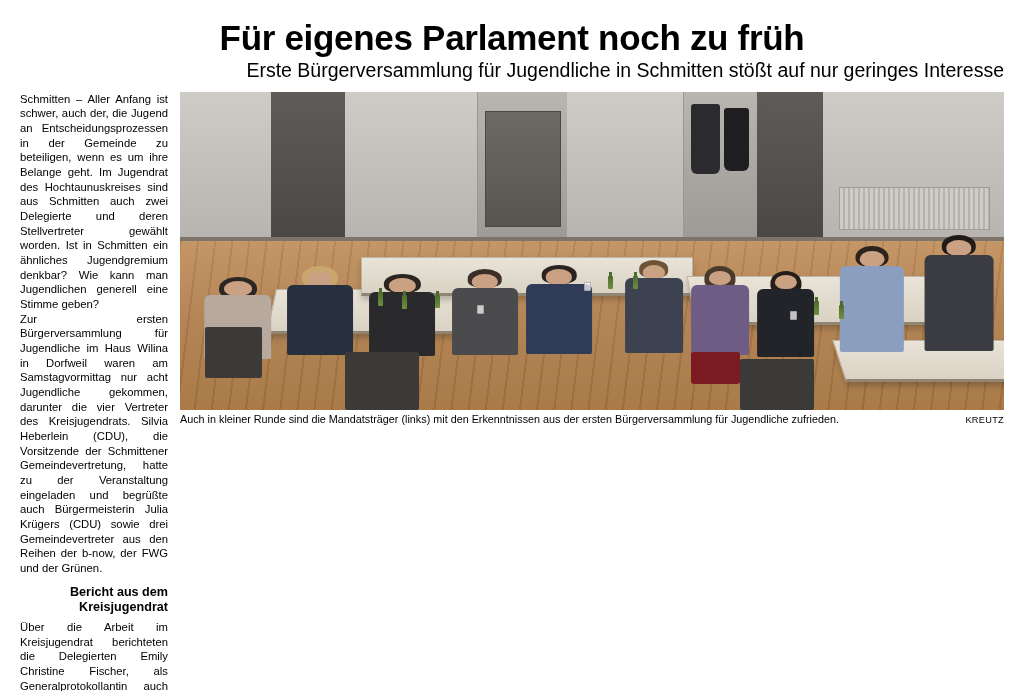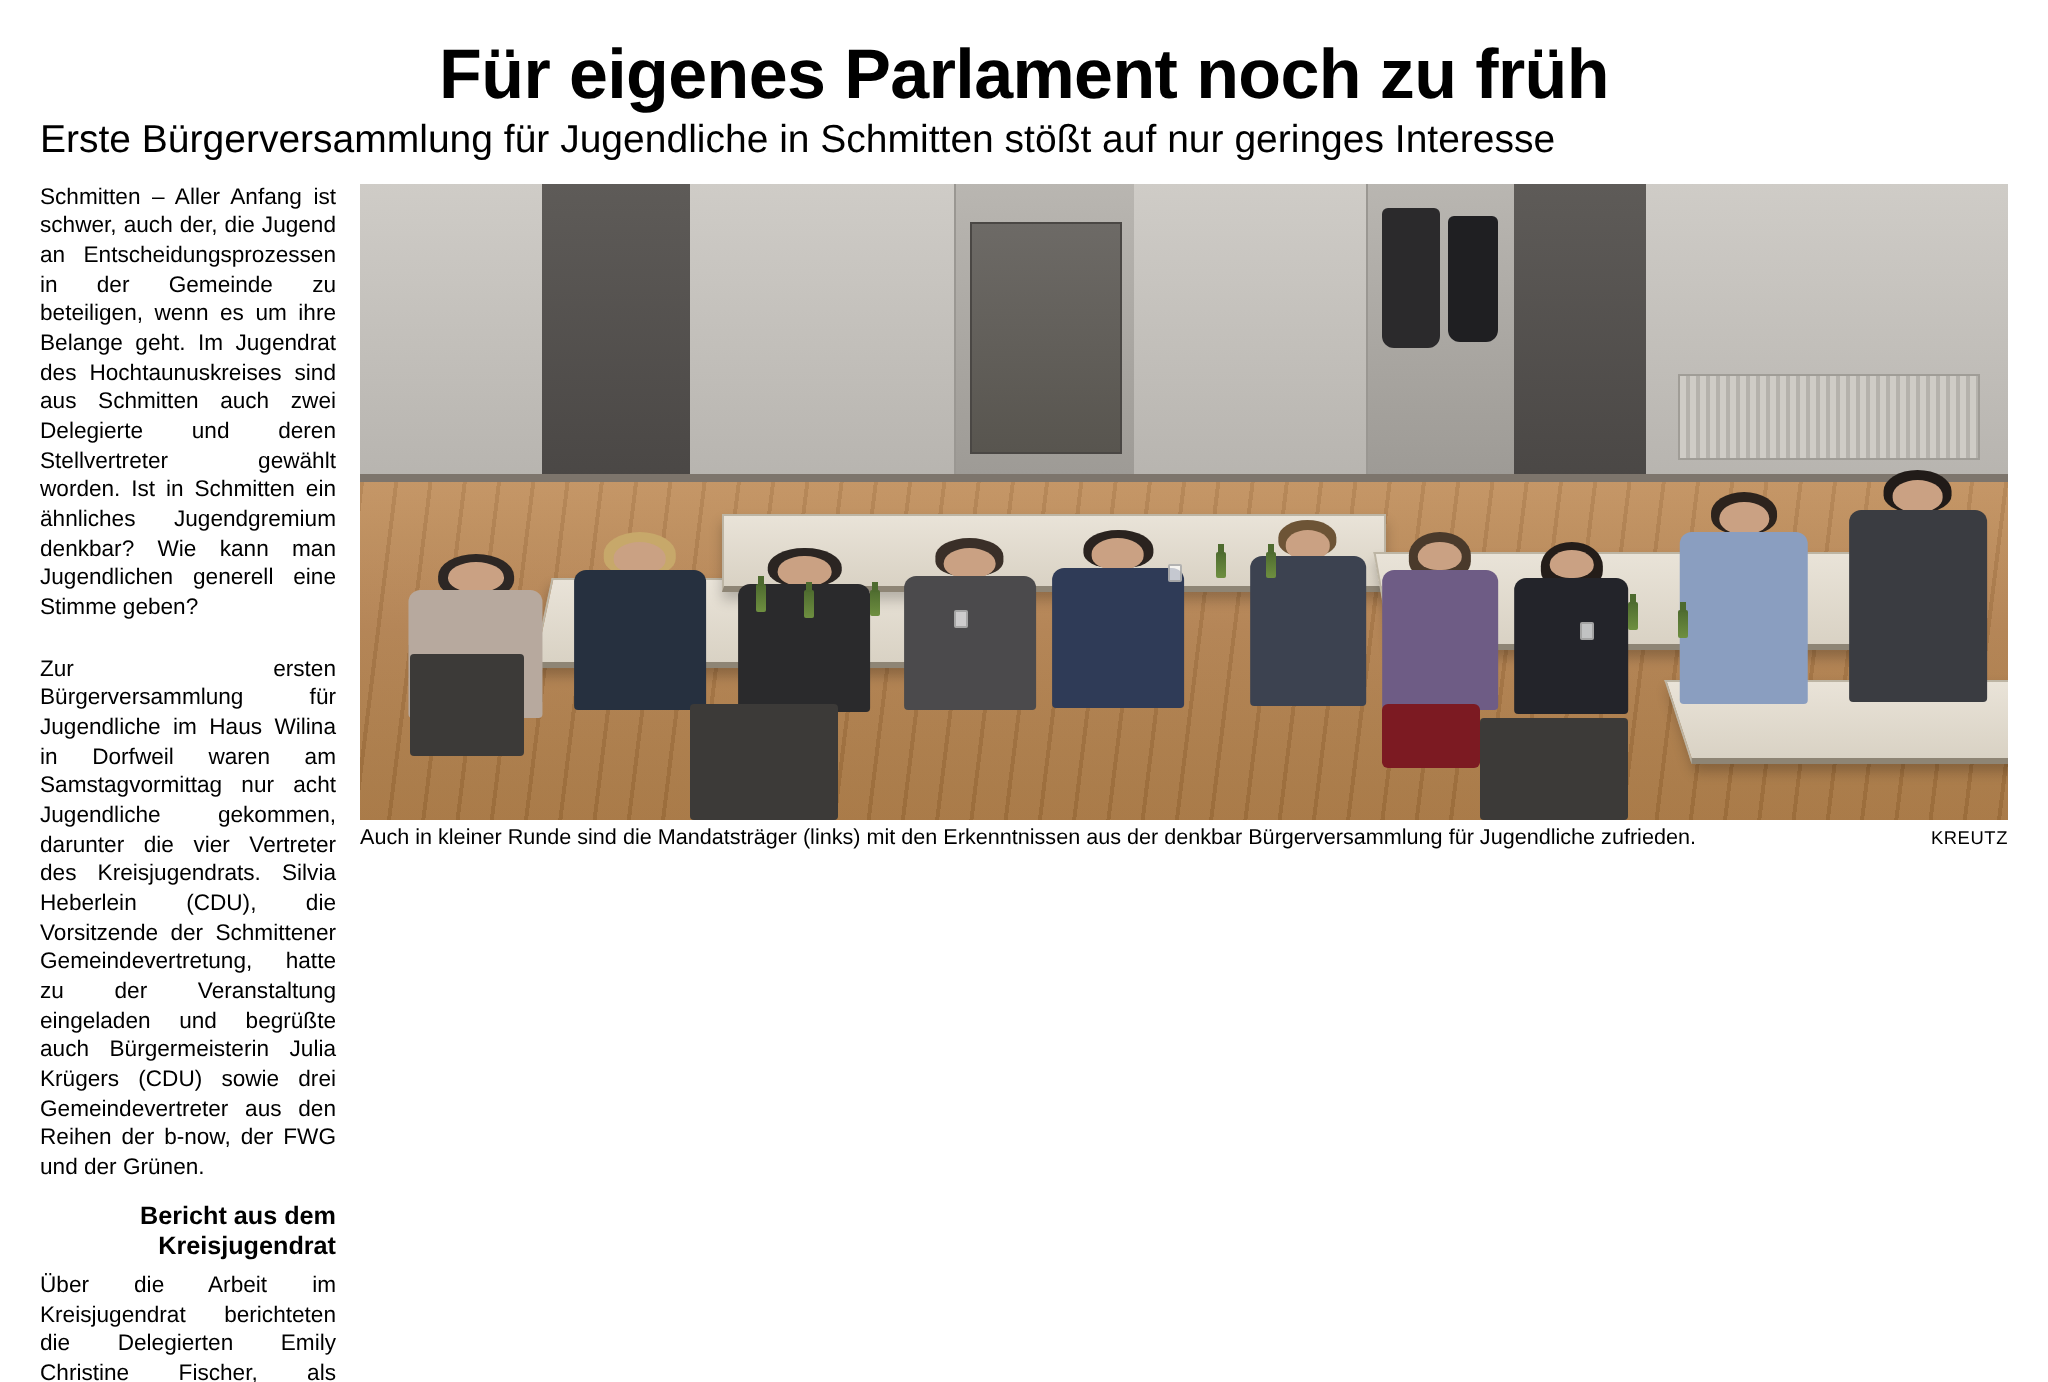--- a/index.html
+++ b/index.html
@@ -25,21 +25,21 @@
   
   .headline {
     text-align: center;
     font-size: 35px;
     font-weight: bold;
     line-height: 1.12;
     letter-spacing: -0.3px;
     margin: 8px 0 2px 0;
   }
   .subhead {
-    text-align: left;
+    text-align: right;
     font-size: 19.5px;
     font-weight: normal;
     line-height: 1.15;
     margin: 0 0 10px 0;
   }
 
   
   .upper {
     display: flex;
     align-items: flex-start;
@@ -51,21 +51,21 @@
     font-size: 11.3px;
     line-height: 1.30;
     text-align: justify;
     text-justify: inter-word;
     hyphens: auto;
   }
   .col-narrow p {
     margin: 0;
   }
   .col-narrow p + p {
-    margin-top: 16px;
+    margin-top: 0px;
   }
   .col-narrow .lead b {
     font-weight: normal;
   }
   .subheading {
     font-weight: bold;
     font-size: 12.6px;
     text-align: right;
     line-height: 1.2;
     margin: 9px 0 5px 0;
@@ -295,19 +295,19 @@
         <div class="bottle" style="left:31%; top:64%; height:13px;"></div>
         <div class="bottle" style="left:52%; top:58%; height:13px;"></div>
         <div class="bottle" style="left:55%; top:58%; height:13px;"></div>
         <div class="bottle" style="left:77%; top:66%; height:14px;"></div>
         <div class="bottle" style="left:80%; top:67%; height:14px;"></div>
         <div class="glass" style="left:36%; top:67%;"></div>
         <div class="glass" style="left:49%; top:60%;"></div>
         <div class="glass" style="left:74%; top:69%;"></div>
       </div>
       <div class="caption">
-        <span>Auch in kleiner Runde sind die Mandatsträger (links) mit den Erkenntnissen aus der denkbar Bürgerversammlung für Jugendliche zufrieden.</span>
+        <span>Auch in kleiner Runde sind die Mandatsträger (links) mit den Erkenntnissen aus der ersten Bürgerversammlung für Jugendliche zufrieden.</span>
         <span class="credit">KREUTZ</span>
       </div>
     </div>
   </div>
 
 </div>
 
 </body></html>

